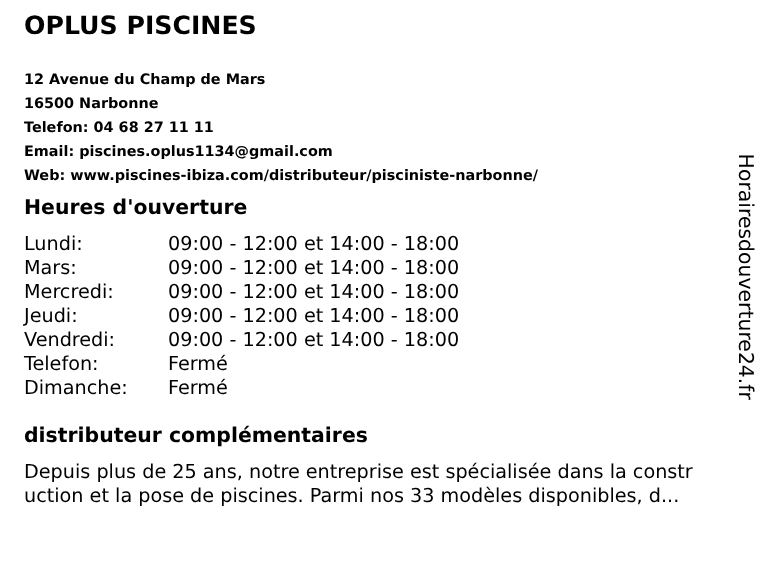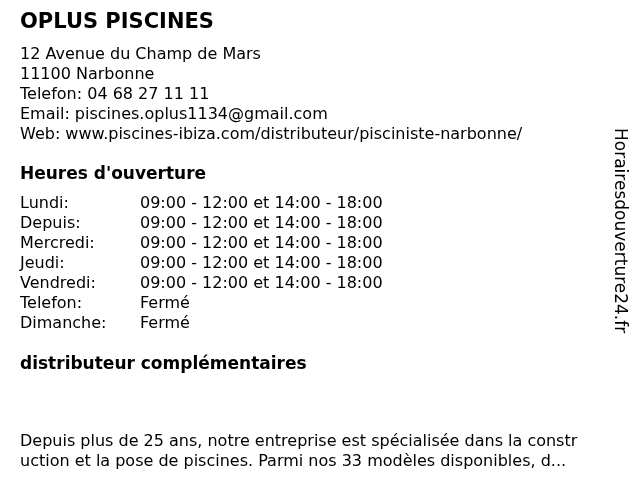--- a/index.html
+++ b/index.html
@@ -21,23 +21,24 @@
     left: 20px;
     top: 9px;
     font-size: 21px;
     font-weight: bold;
     line-height: 24px;
     white-space: nowrap;
   }
   .contact-block {
     position: absolute;
     left: 20px;
-    top: 44px;
-    font-size: 16px;
+    top: 56px;
+    font-size: 12px;
     line-height: 20px;
+    font-weight: bold;
   }
   .contact-line {
     white-space: nowrap;
   }
   .section-heading {
     position: absolute;
     left: 20px;
     font-size: 17px;
     font-weight: bold;
     line-height: 20px;
@@ -64,21 +65,20 @@
     display: inline-block;
   }
   .info-heading { top: 353px; }
   .info-text {
     position: absolute;
     left: 20px;
     top: 383px;
     width: 600px;
     font-size: 16px;
     line-height: 20px;
-    margin-top: 48px;
   }
   .info-text .info-line {
     white-space: nowrap;
   }
   .watermark {
     position: absolute;
     left: 610px;
     top: 128px;
     writing-mode: vertical-rl;
     text-orientation: mixed;
@@ -88,35 +88,35 @@
     color: #000000;
   }
 </style>
 </head>
 <body>
 
 <div class="page-title">OPLUS PISCINES</div>
 
 <div class="contact-block">
   <div class="contact-line">12 Avenue du Champ de Mars</div>
-  <div class="contact-line">11100 Narbonne</div>
+  <div class="contact-line">16500 Narbonne</div>
   <div class="contact-line">Telefon: 04 68 27 11 11</div>
   <div class="contact-line">Email: piscines.oplus1134@gmail.com</div>
   <div class="contact-line">Web: www.piscines-ibiza.com/distributeur/pisciniste-narbonne/</div>
 </div>
 
 <div class="section-heading hours-heading">Heures d'ouverture</div>
 
 <div class="hours-table">
   <div class="hours-row">
     <span class="hours-day">Lundi:</span>
     <span class="hours-time">09:00 - 12:00 et 14:00 - 18:00</span>
   </div>
   <div class="hours-row">
-    <span class="hours-day">Depuis:</span>
+    <span class="hours-day">Mars:</span>
     <span class="hours-time">09:00 - 12:00 et 14:00 - 18:00</span>
   </div>
   <div class="hours-row">
     <span class="hours-day">Mercredi:</span>
     <span class="hours-time">09:00 - 12:00 et 14:00 - 18:00</span>
   </div>
   <div class="hours-row">
     <span class="hours-day">Jeudi:</span>
     <span class="hours-time">09:00 - 12:00 et 14:00 - 18:00</span>
   </div>

